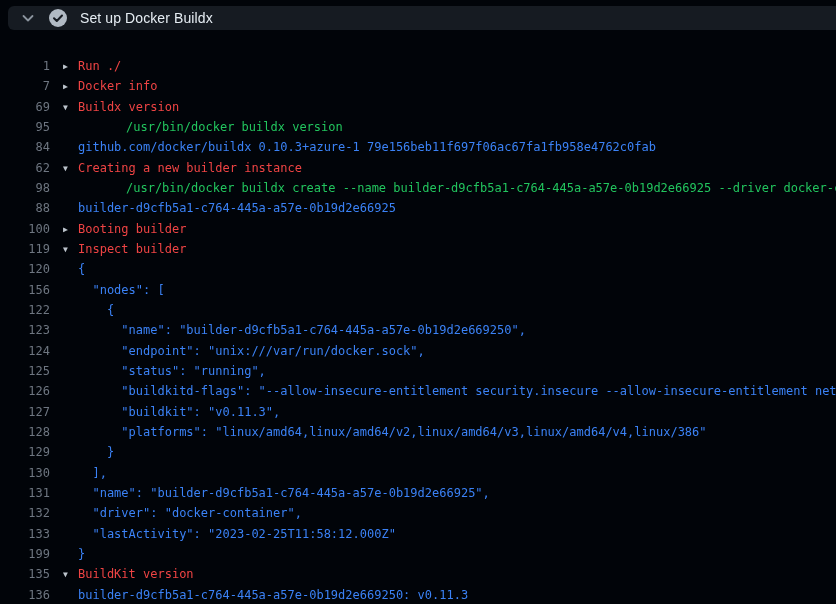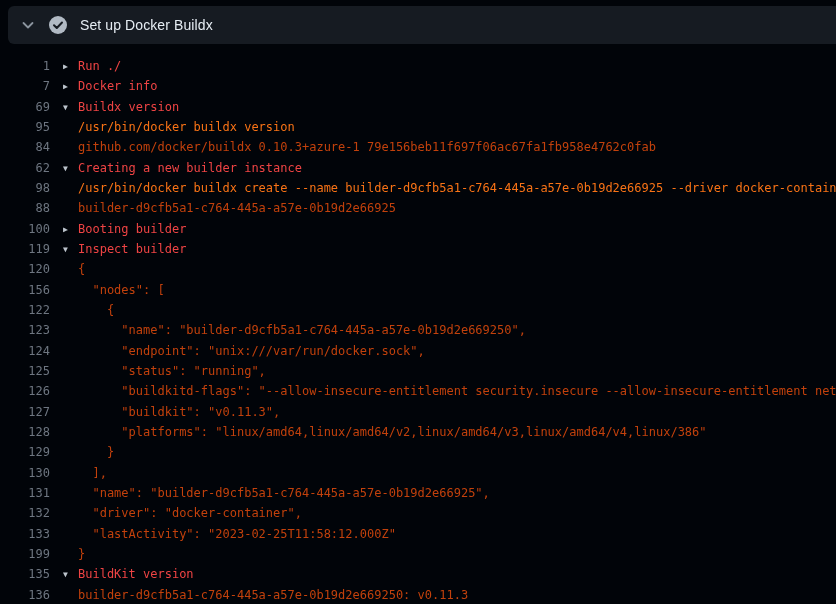--- a/index.html
+++ b/index.html
@@ -6,21 +6,21 @@
   html, body {
     margin: 0; padding: 0;
     width: 836px; height: 604px;
     background: #010409;
     overflow: hidden;
     font-family: "Liberation Sans", sans-serif;
   }
   .step-header {
     position: absolute;
     left: 8px; top: 6px; right: 0;
-    height: 38px;
+    height: 24px;
     background: #161b22;
     border-radius: 6px 0 0 6px;
     display: flex;
     align-items: center;
   }
   .chev {
     margin-left: 12px;
     width: 16px; height: 16px;
     display: flex; align-items: center; justify-content: center;
     cursor: pointer;
@@ -66,22 +66,22 @@
     overflow: hidden;
   }
   .marker {
     position: absolute;
     left: 13px;
     top: 50%;
     transform: translateY(-50%);
     font-size: 8px;
     color: #bcc4cc;
   }
-  .t-out   { color: #c2410c; }
-  .t-cmd   { color: #f97316; }
+  .t-out   { color: #3b82f6; }
+  .t-cmd   { color: #22c55e; margin-left: 48px; }
   .t-group { color: #ef4444; cursor: pointer; }
 </style>
 </head>
 <body>
 
 <div class="step-header">
   <span class="chev">
     <svg width="16" height="16" viewBox="0 0 16 16">
       <path d="M3.5 6 L8 10.5 L12.5 6" fill="none" stroke="#8b949e" stroke-width="1.8" stroke-linecap="round" stroke-linejoin="round"></path>
     </svg>

